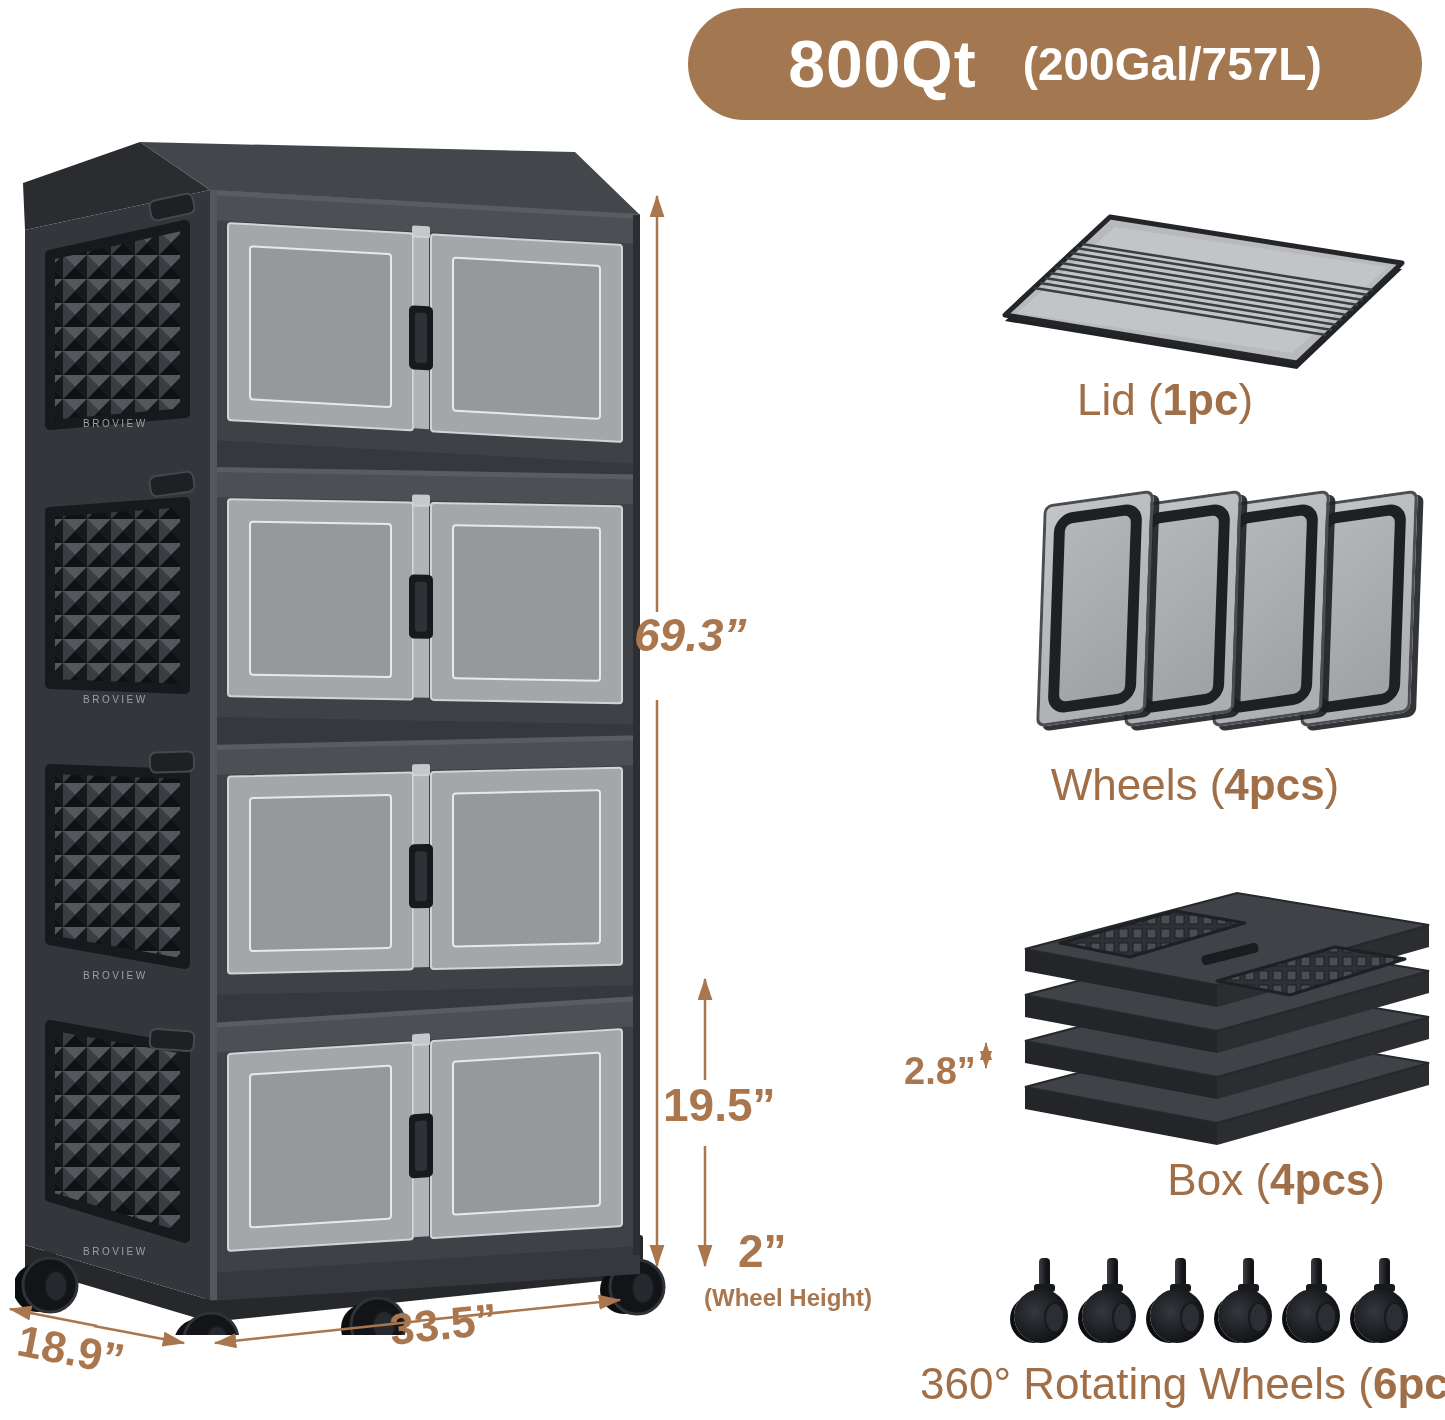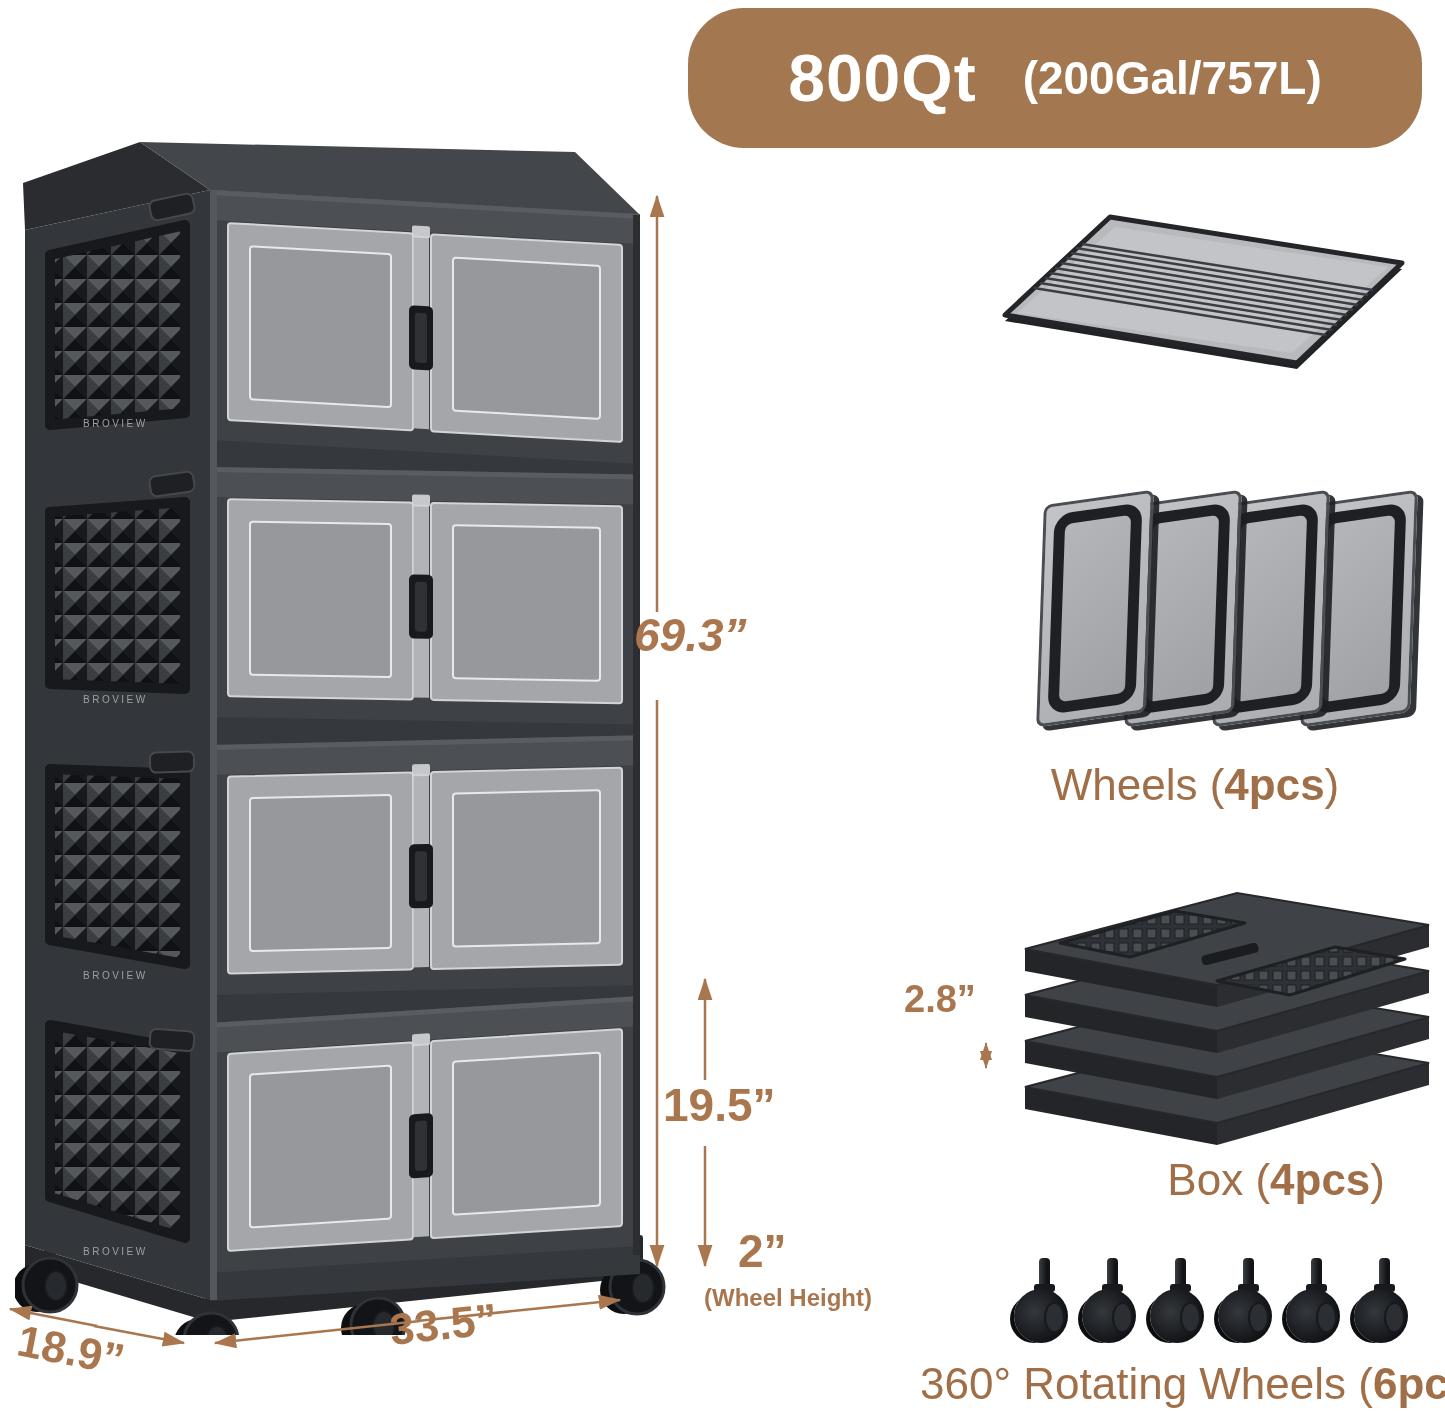--- a/index.html
+++ b/index.html
@@ -1,39 +1,39 @@
 <!DOCTYPE html>
 <html><head>
 <meta charset="utf-8">
 <style>
   html,body{margin:0;padding:0;background:#ffffff;}
   body{font-family:"Liberation Sans", sans-serif; -webkit-font-smoothing:antialiased;}
   #canvas{position:relative;width:1445px;height:1420px;background:#ffffff;overflow:hidden;}
 
   
   .banner{
-    position:absolute;left:688px;top:8px;width:734px;height:140px;
+    position:absolute;left:688px;top:8px;width:734px;height:112px;
     background:#A3774F;border-radius:56px;
     display:flex;align-items:center;justify-content:center;gap:16px;
     color:#ffffff;
   }
   .banner .size{font-size:66px;font-weight:800;letter-spacing:1px;}
   .banner .capacity{font-size:46px;font-weight:800;margin-left:30px;}
 
   
   .dim-label{
     position:absolute;color:#A9764E;font-weight:600;line-height:1;white-space:nowrap;
   }
   #lbl-height{left:634px;top:612px;font-size:46px;font-style:italic;}
   #lbl-unit-height{left:663px;top:1082px;font-size:46px;}
   #lbl-wheel-h{left:738px;top:1228px;font-size:46px;}
   #lbl-wheel-note{left:704px;top:1286px;font-size:24px;font-weight:600;}
   #lbl-width{left:390px;top:1308px;font-size:44px;transform:rotate(-6deg);transform-origin:left center;}
   #lbl-depth{left:18px;top:1318px;font-size:44px;transform:rotate(11deg);transform-origin:left center;}
-  #lbl-folded{left:904px;top:980px;font-size:38px;}
+  #lbl-folded{left:904px;top:1052px;font-size:38px;}
 
   
   .part-label{
     position:absolute;color:#A06F48;font-size:44px;font-weight:500;
     text-align:center;line-height:1;white-space:nowrap;
   }
   .part-label b{font-weight:800;color:#A06F48;}
   #lid-label{left:965px;top:378px;width:400px;}
   #divider-label{left:995px;top:763px;width:400px;}
   #box-label{left:985px;top:1158px;width:400px;text-align:right;}
@@ -221,20 +221,23 @@
       <line x1="55" y1="83" x2="347" y2="130"></line>
       <line x1="60" y1="78" x2="352" y2="125"></line>
       <line x1="65" y1="73" x2="357" y2="120"></line>
       <line x1="71" y1="68" x2="363" y2="115"></line>
       <line x1="76" y1="63" x2="368" y2="110"></line>
       <line x1="81" y1="58" x2="373" y2="105"></line>
       <line x1="86" y1="53" x2="378" y2="100"></line>
       <line x1="92" y1="49" x2="383" y2="95"></line>
     </g>
   </svg>
+  <div class="part-label" id="lid-label">
+    <span>Lid (</span><b>1pc</b><span>)</span>
+  </div>
 
   <div class="abs" id="divider-image">
     <div class="divider-panel" style="left:264px;z-index:1;">
         <div class="inner"></div>
       </div>
     <div class="divider-panel" style="left:176px;z-index:2;">
         <div class="inner"></div>
       </div>
     <div class="divider-panel" style="left:88px;z-index:3;">
         <div class="inner"></div>

